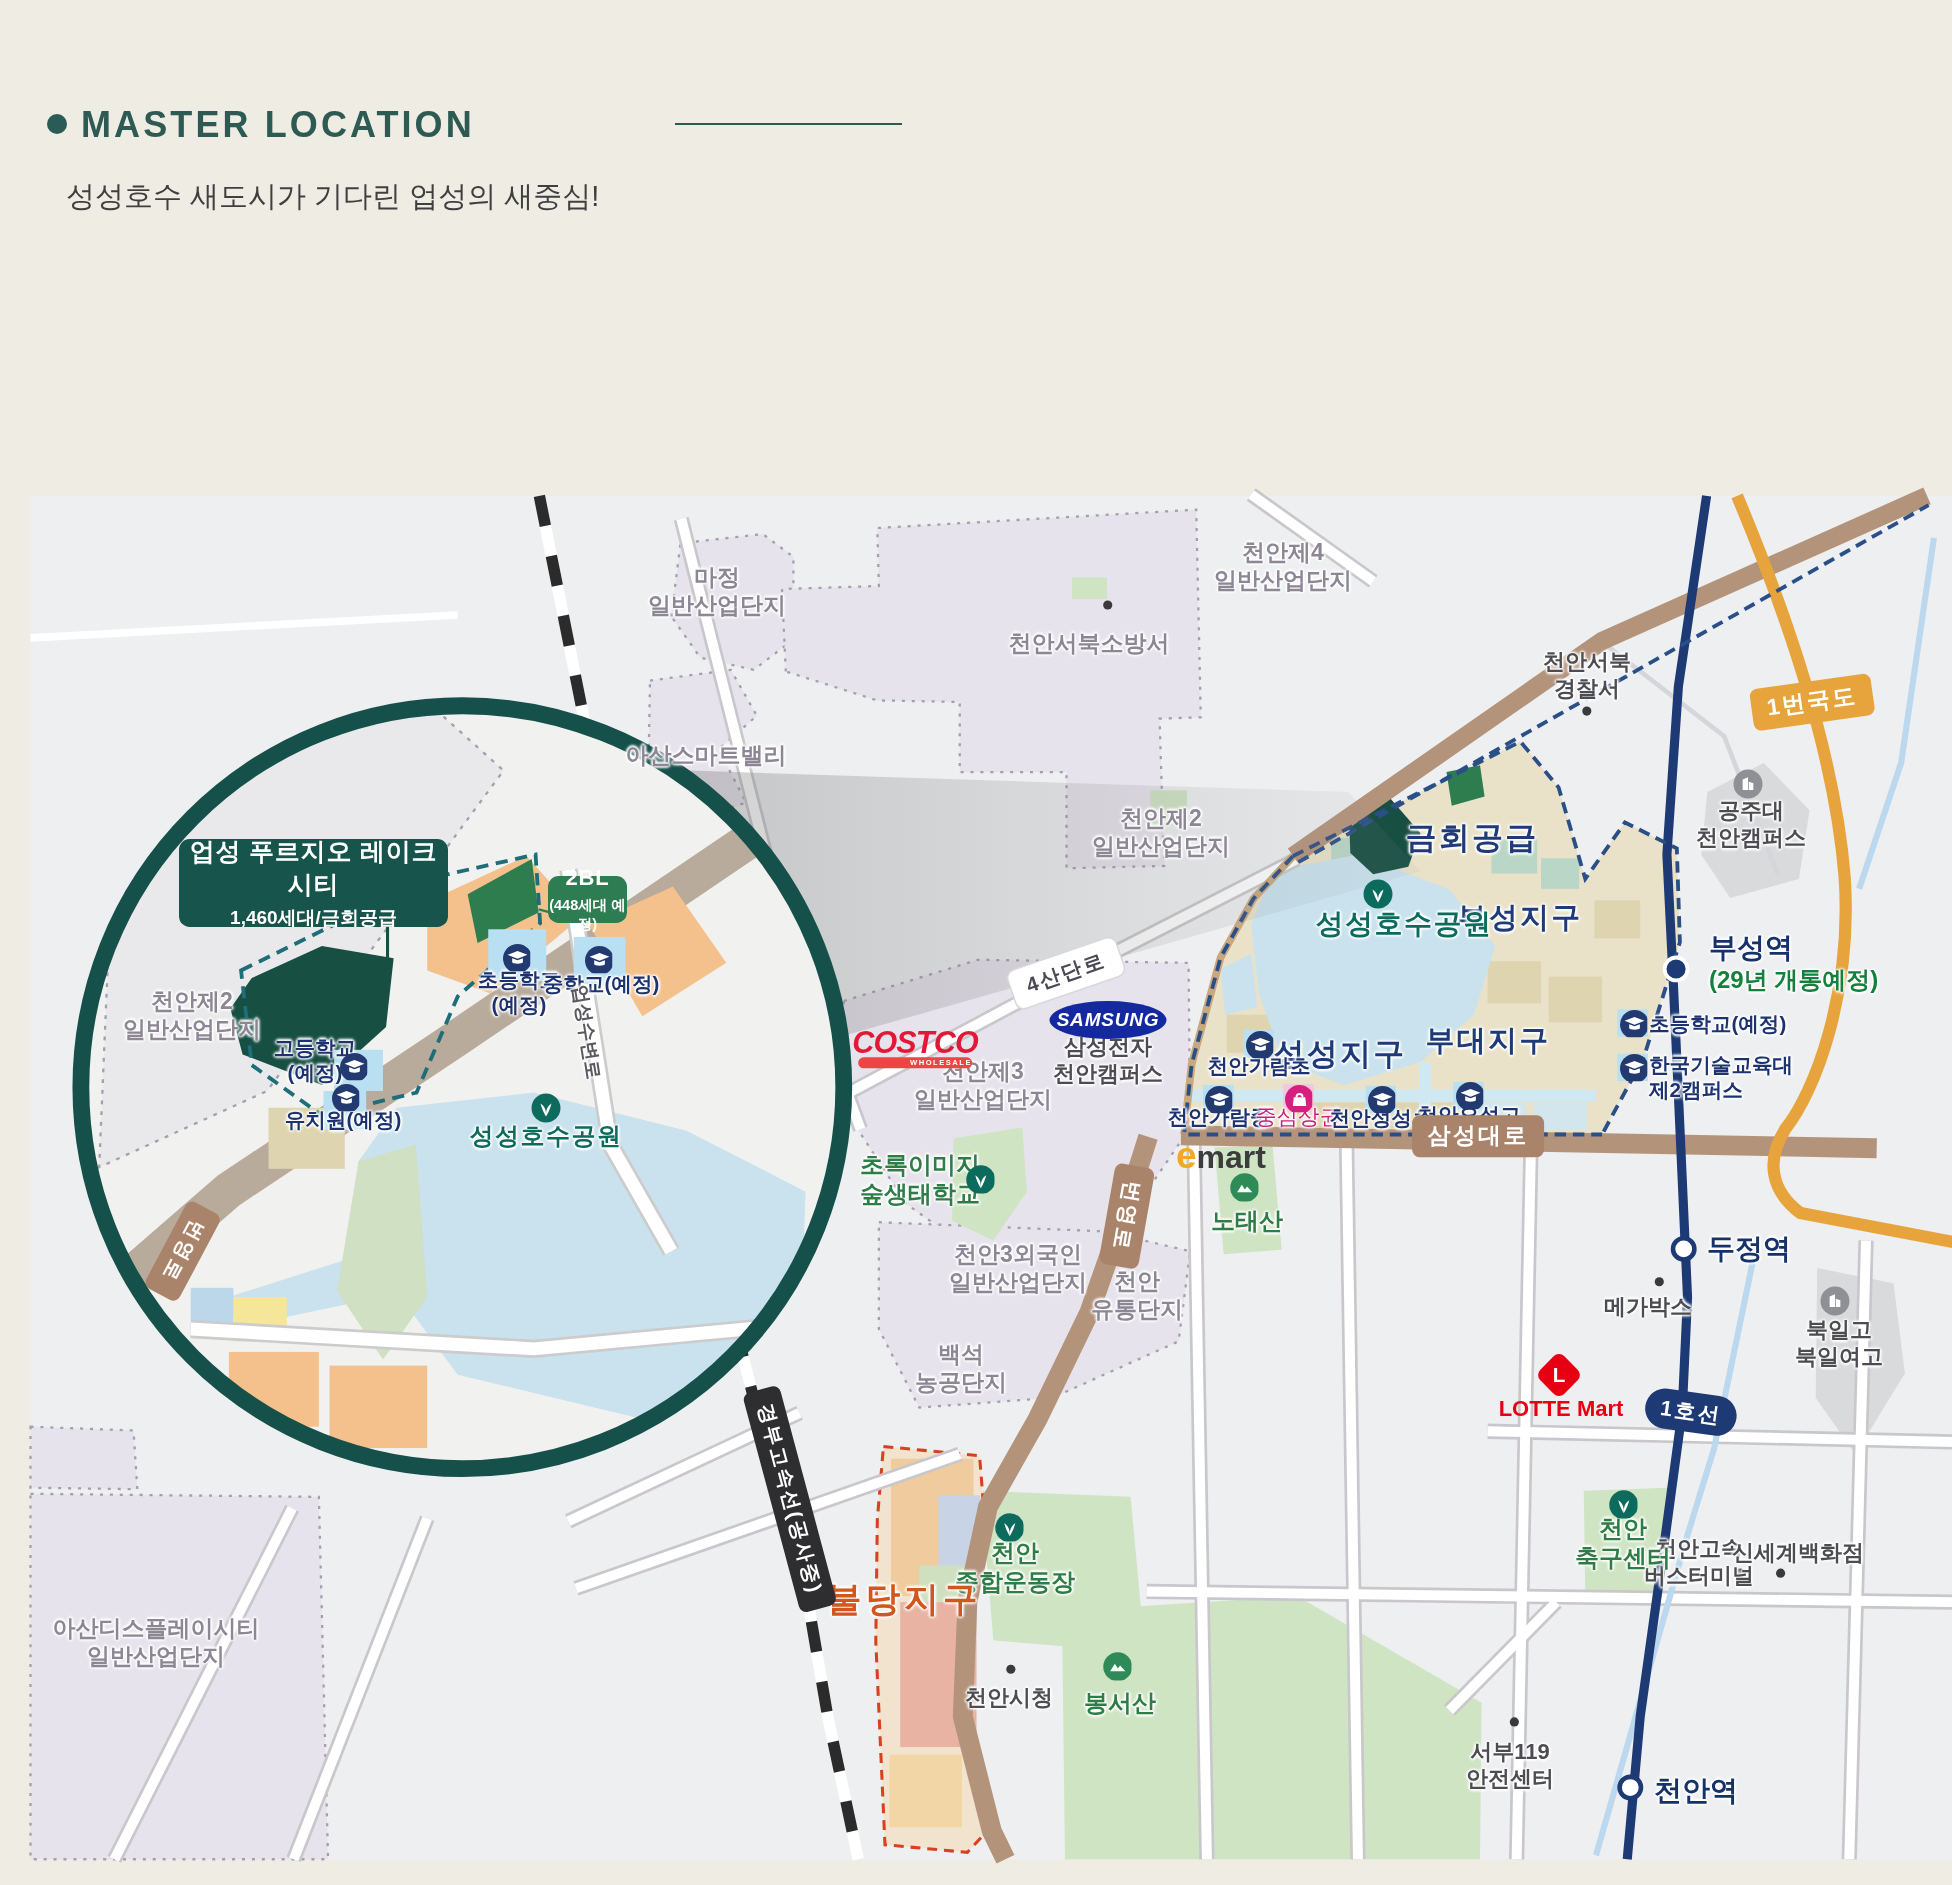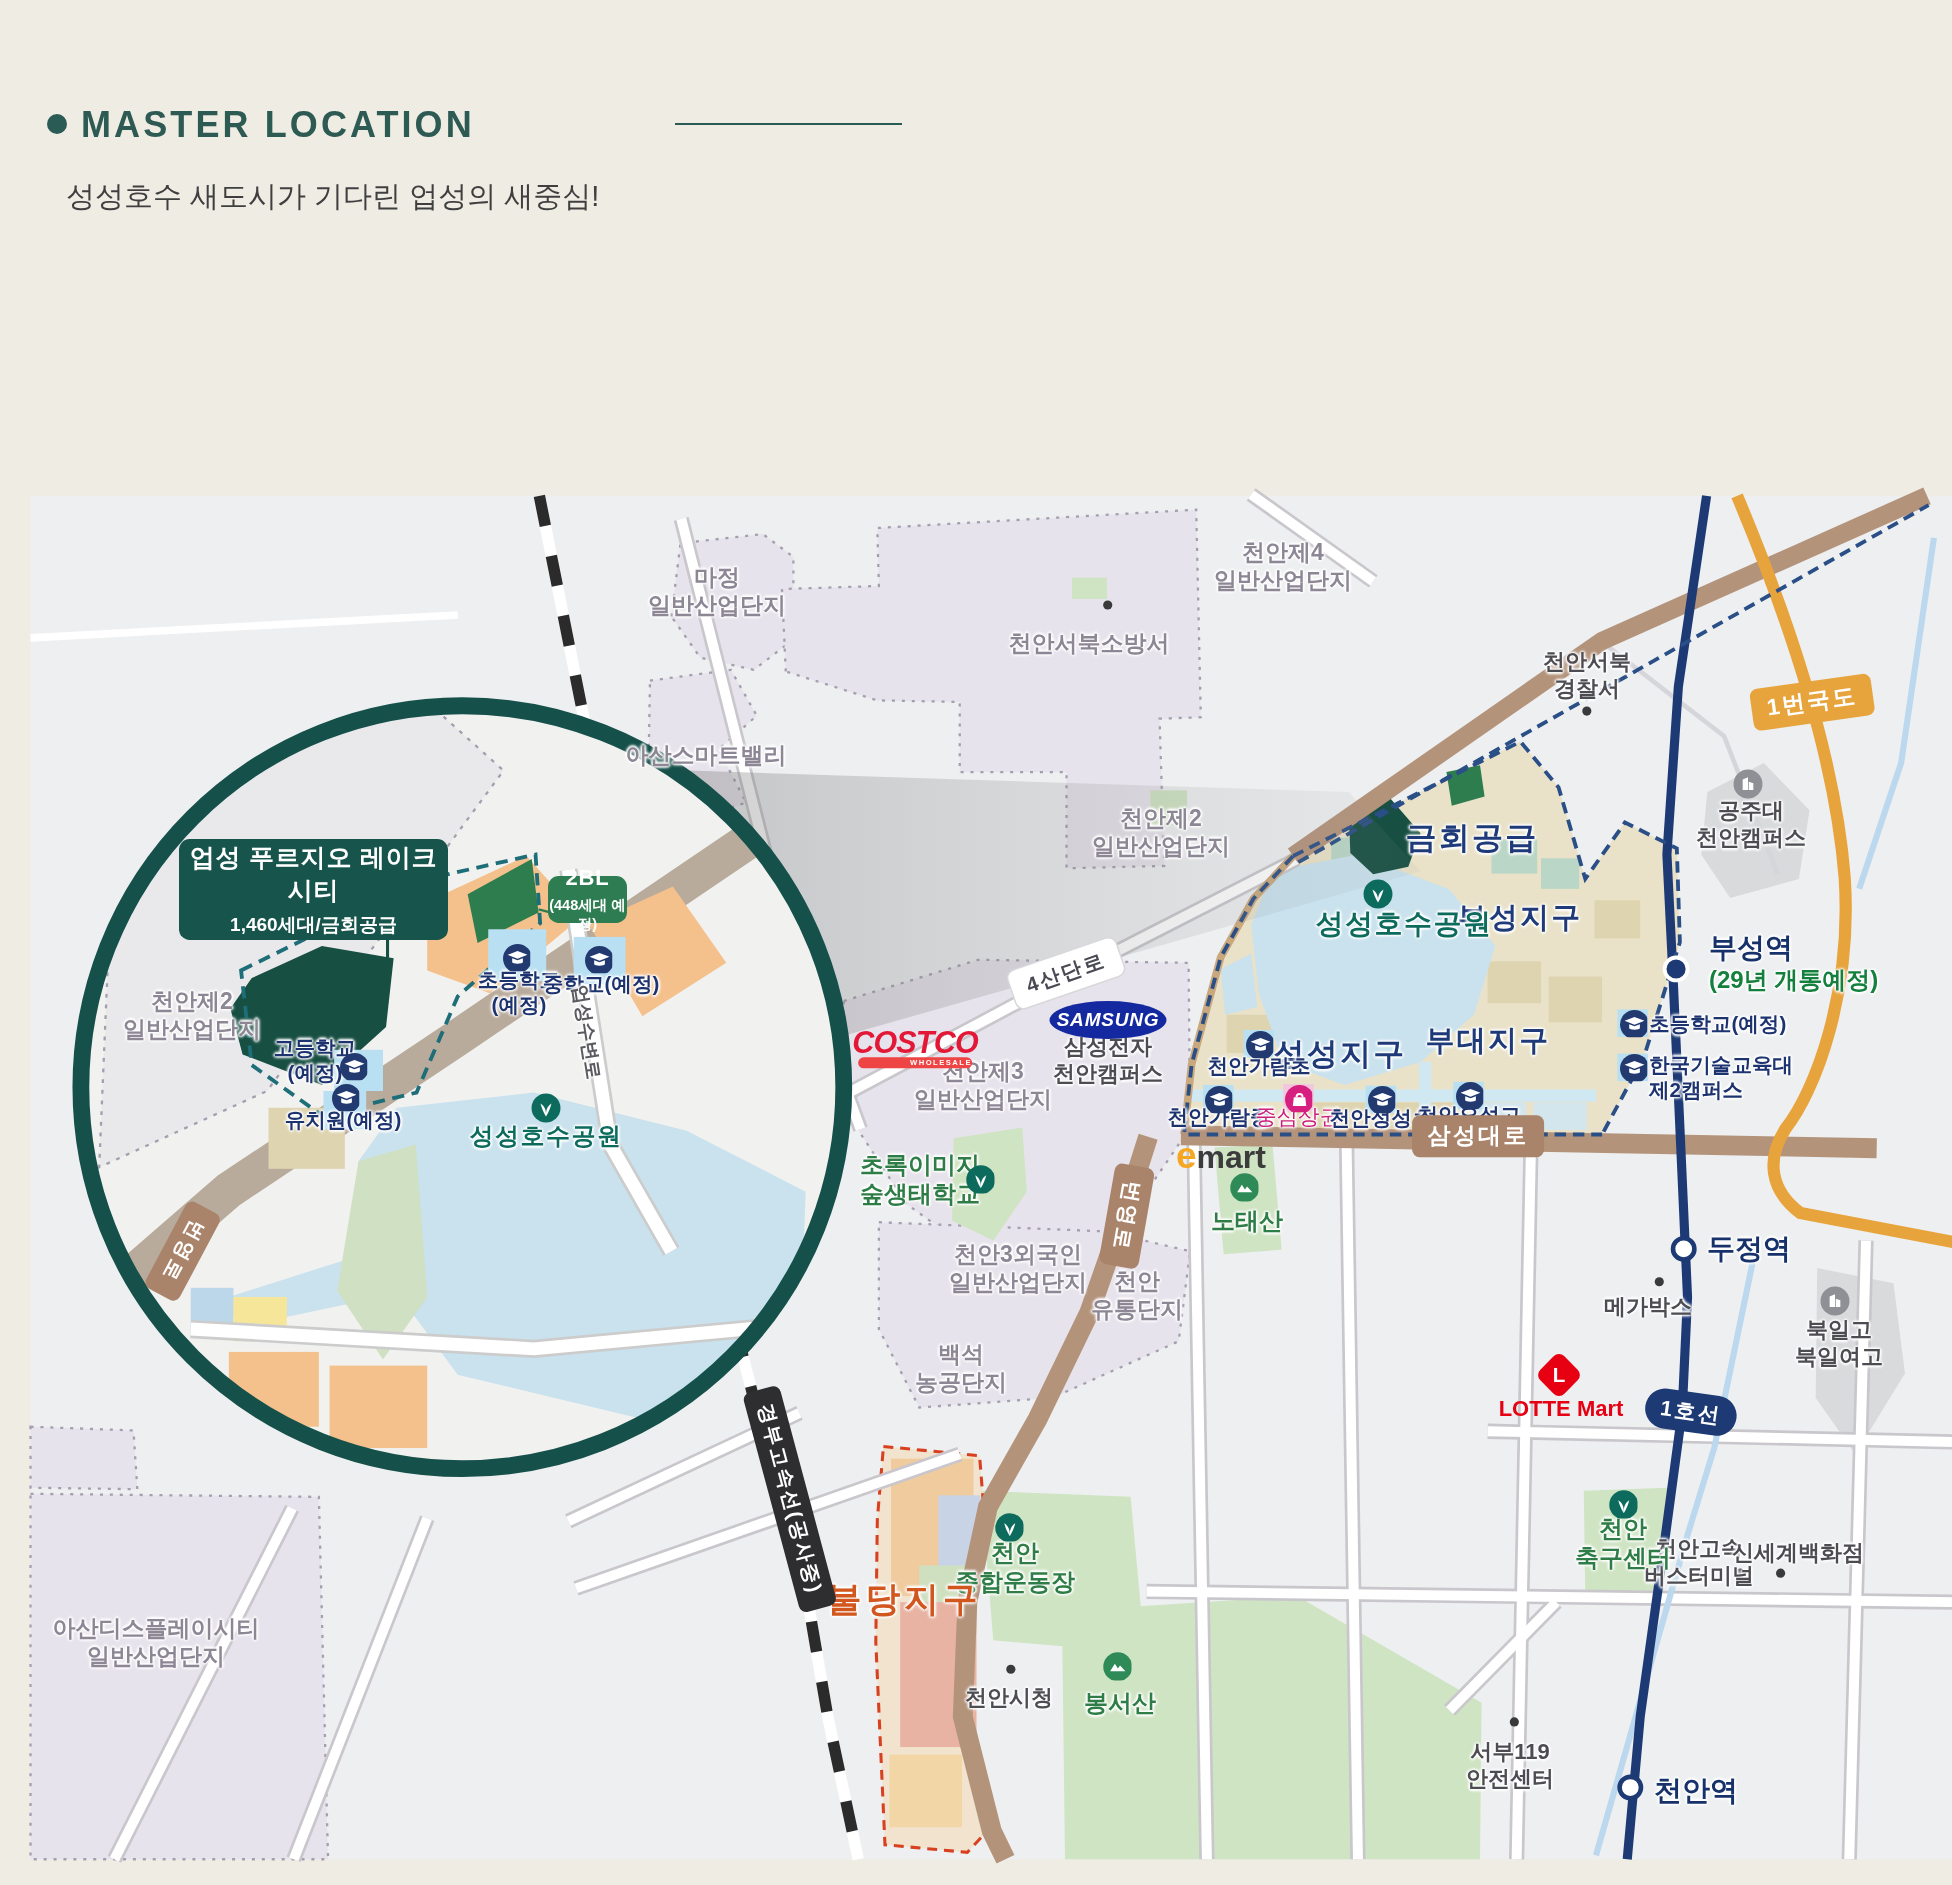--- a/index.html
+++ b/index.html
@@ -372,21 +372,21 @@
 </div>
 <div class="samsung" style="left:1108px;top:1020px">
   <span>SAMSUNG</span>
 </div>
 <div class="emart" style="left:1221px;top:1156px"><span class="e">e</span><span>mart</span></div>
 <div class="lotte-d" style="left:1559px;top:1375px">
       <span>L</span>
     </div>
 <div class="lotte-t" style="left:1561px;top:1409px">LOTTE Mart</div>
 
-<div class="callout" style="left:179px;top:839px;width:269px;height:101px;background:#17544c">
+<div class="callout" style="left:179px;top:839px;width:269px;height:88px;background:#17544c">
   <span class="t1">업성 푸르지오 레이크시티</span>
   <span class="t2">1,460세대/금회공급</span>
 </div>
 <div class="callout green" style="left:548px;top:876px;width:79px;height:47px;background:#2e7d52">
   <span class="t1">2BL</span>
   <span class="t2">(448세대 예정)</span>
 </div>
 <div class="lbl ind" style="left:192px;top:1015px">천안제2
 일반산업단지</div>
 <div class="lbl sch" style="left:315px;top:1060px">고등학교

